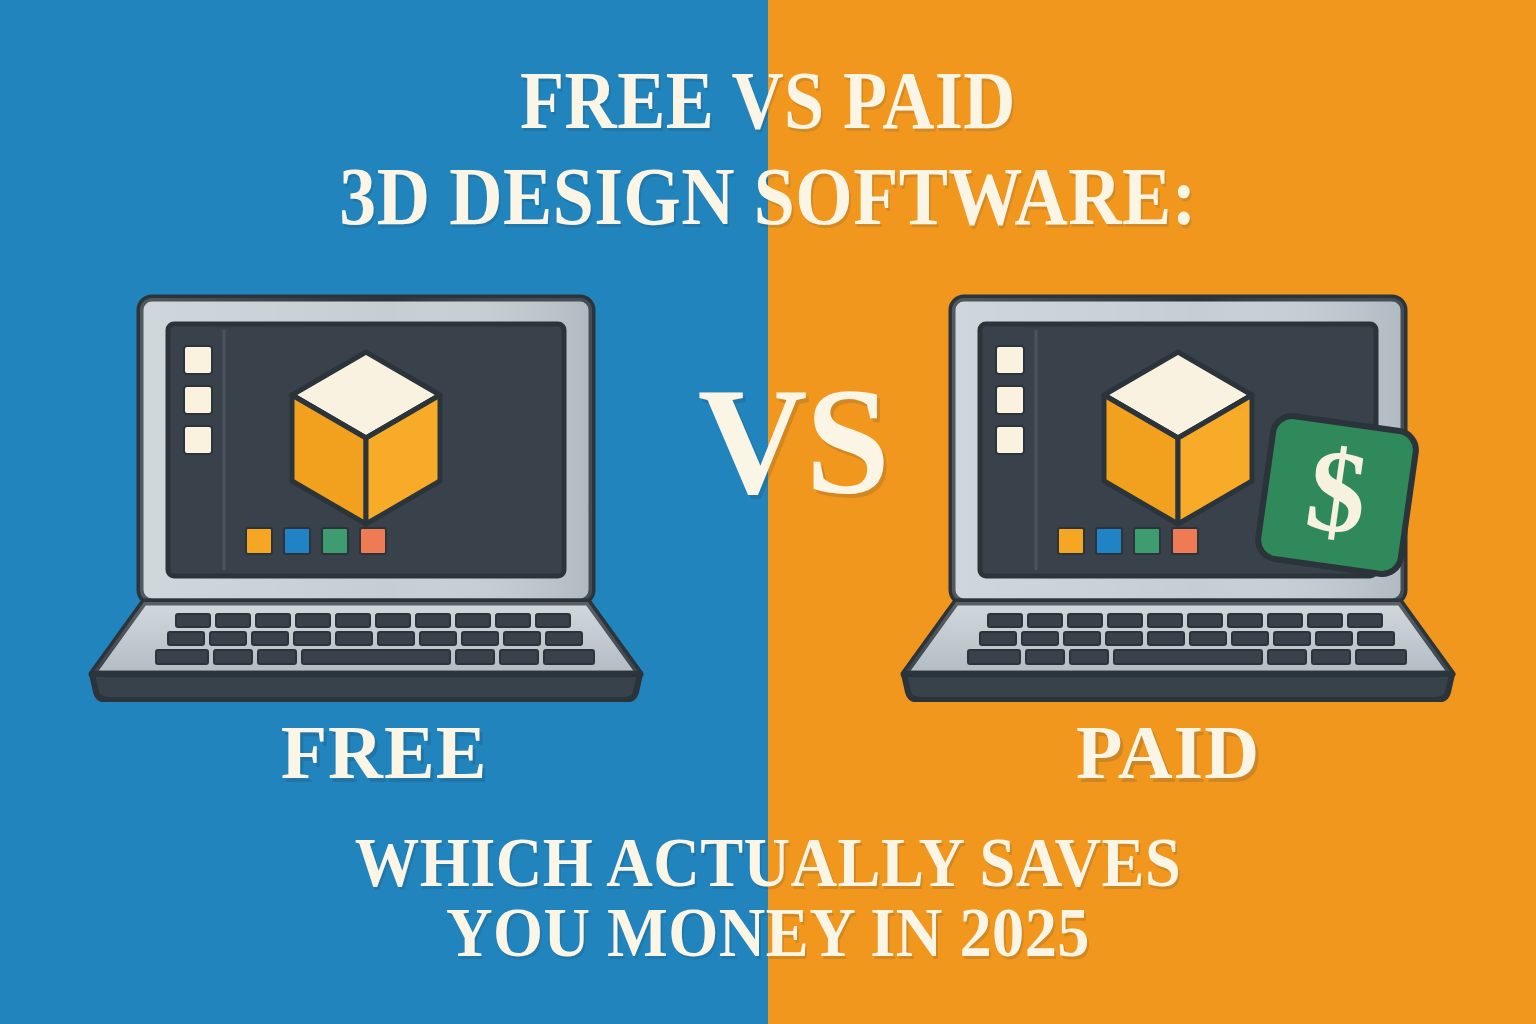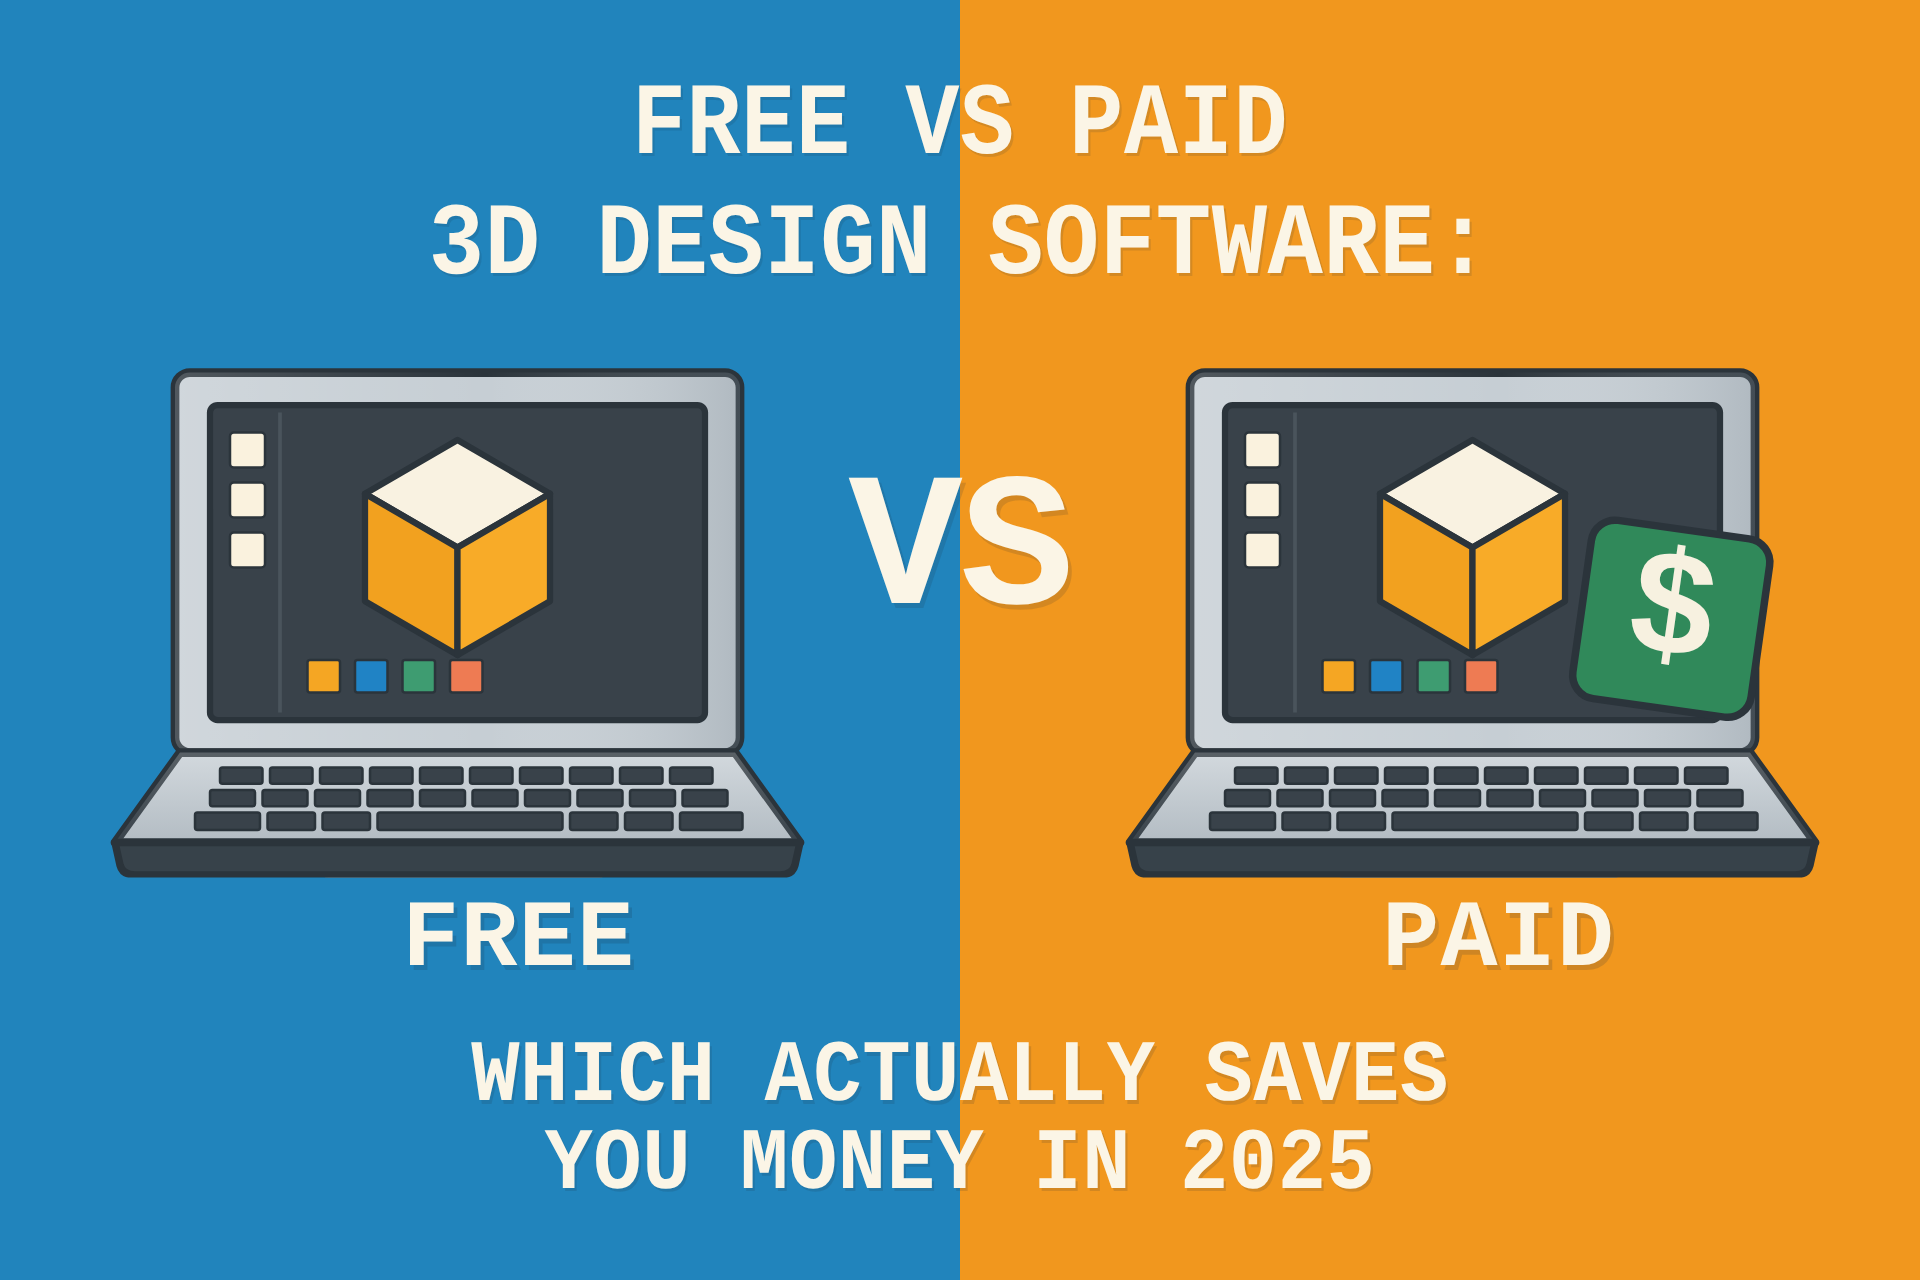--- a/index.html
+++ b/index.html
@@ -6,21 +6,21 @@
   html, body {
     margin: 0;
     padding: 0;
     background: #222;
   }
   #canvas {
     position: relative;
     width: 1536px;
     height: 1024px;
     overflow: hidden;
-    font-family: Liberation Mono, monospace;
+    font-family: Liberation Serif, serif;
     user-select: none;
   }
 
   
   .bg-half {
     position: absolute;
     top: 0;
     height: 1024px;
     width: 768px;
   }
@@ -49,41 +49,40 @@
     top: 158px;
     font-size: 82px;
     transform: scaleX(0.90);
   }
 
   .vs-badge {
     position: absolute;
     top: 366px;
     left: 648px;
     width: 240px;
-    text-align: center;
+    text-align: right;
     font-size: 152px;
     font-weight: 700;
     color: #fbf5e6;
     line-height: 1;
     letter-spacing: -2px;
     text-shadow: 3px 4px 0 rgba(25,45,60,0.14);
   }
 
   .col-label {
     position: absolute;
     top: 714px;
     width: 768px;
     text-align: center;
     font-size: 76px;
     font-weight: 700;
     color: #fbf5e6;
     line-height: 1;
     letter-spacing: 1px;
     text-shadow: 3px 4px 0 rgba(25,45,60,0.16);
-    margin-left: 31px;
   }
   .label-free { left: 0; }
   .label-paid { left: 784px; }
 
   .sub-line {
     position: absolute;
     left: 0;
     width: 1536px;
     text-align: center;
     color: #fbf5e6;

